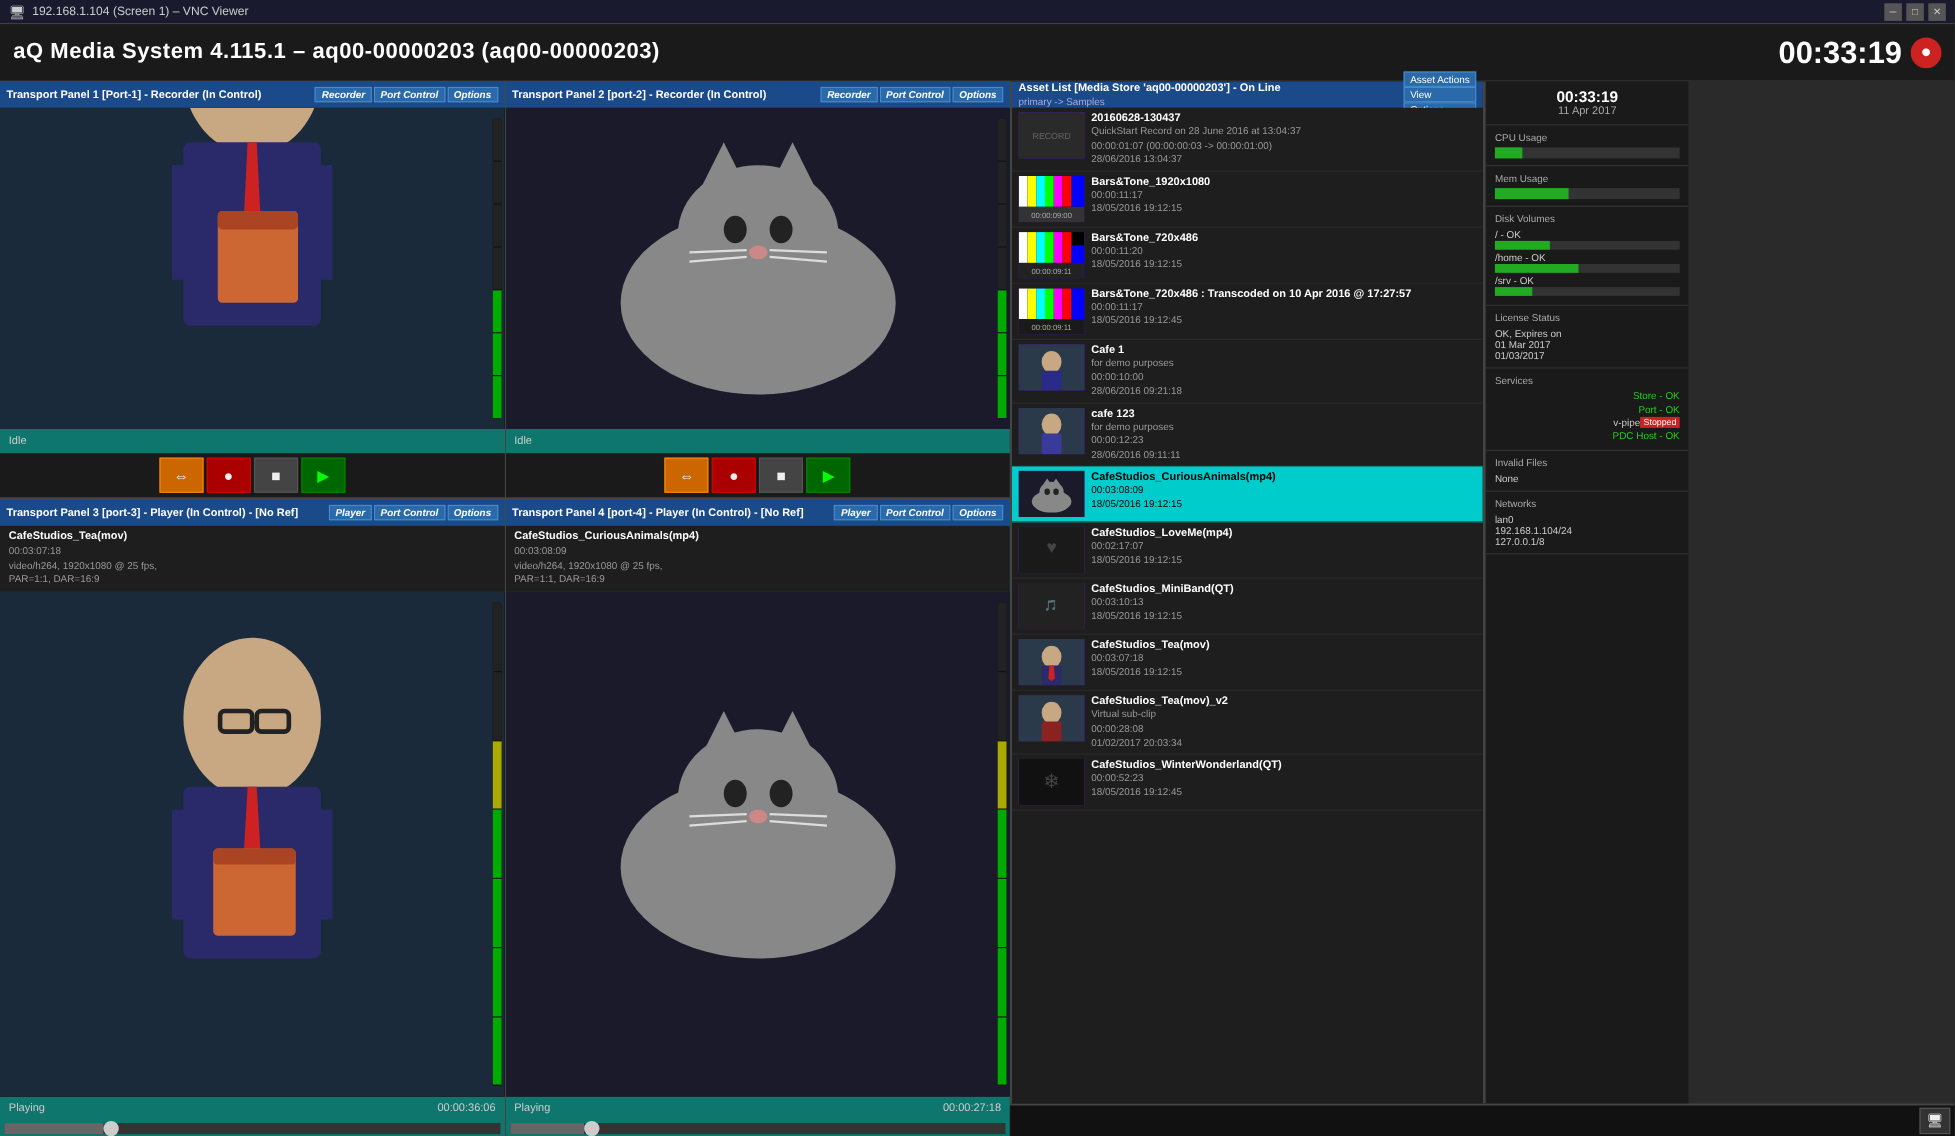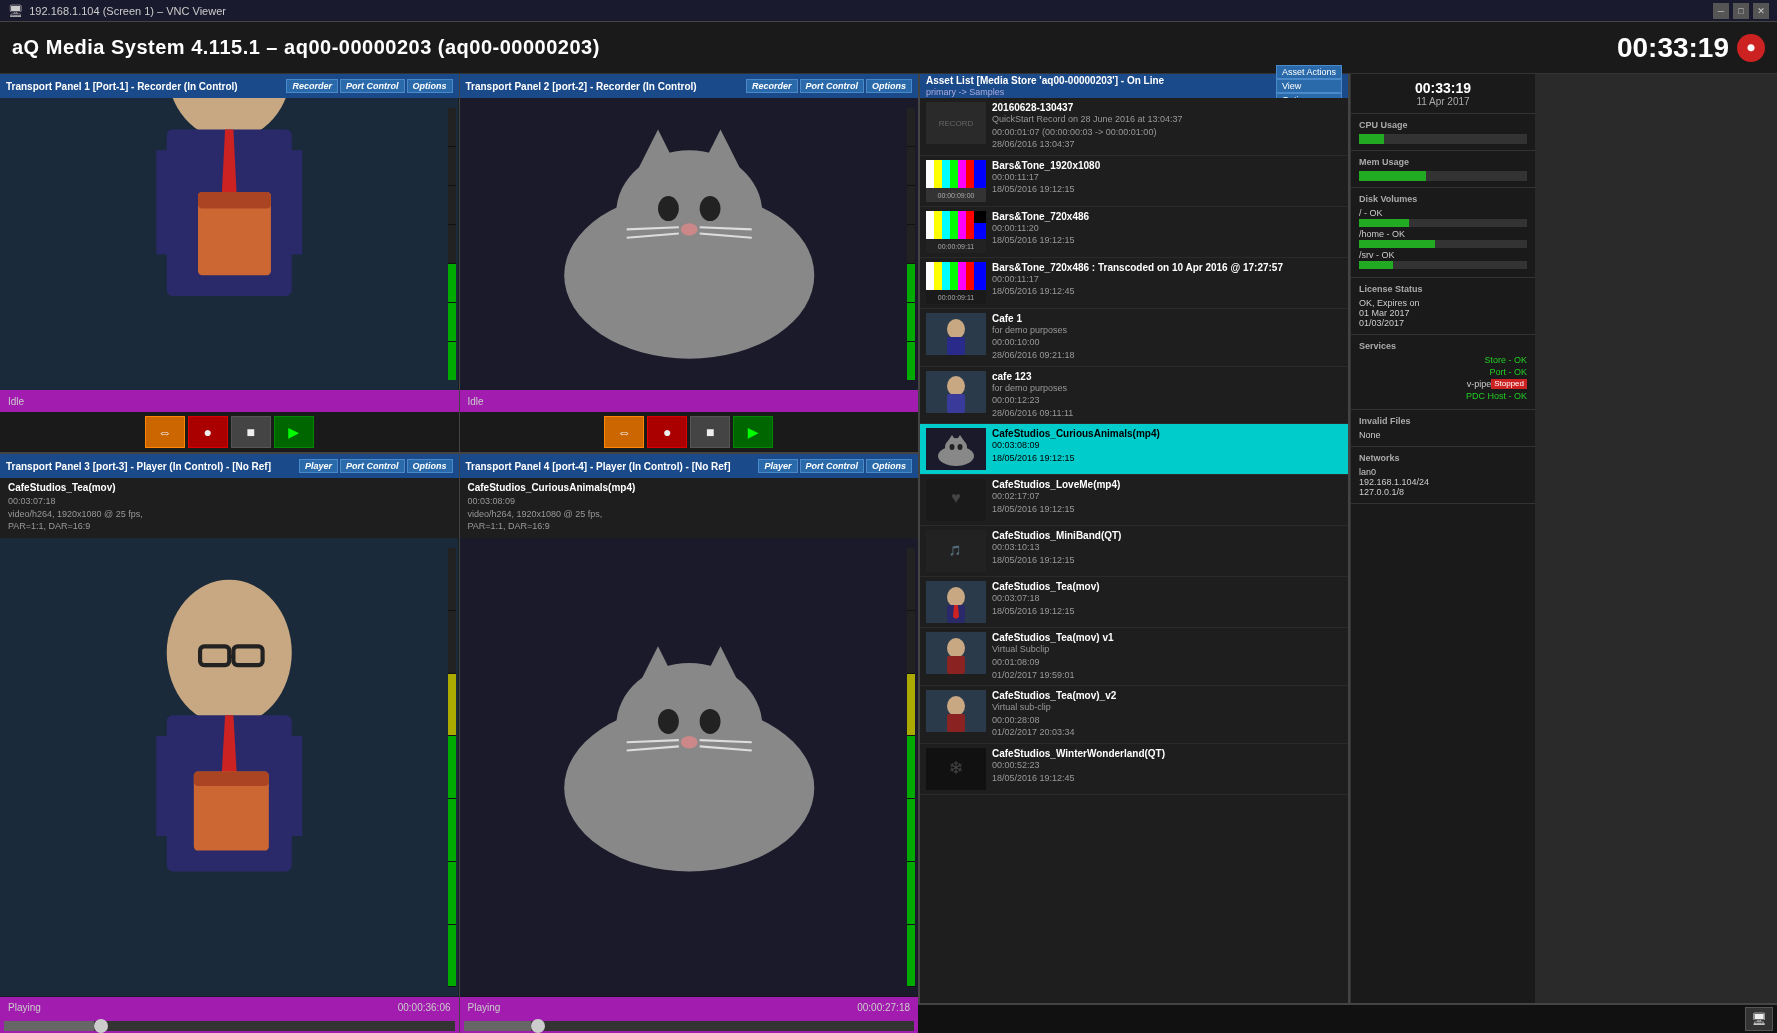--- a/index.html
+++ b/index.html
@@ -91,21 +91,21 @@
     
     #bottom-panels {
       display: flex;
       flex: 1;
     }
 
     .transport-panel {
       flex: 1;
       display: flex;
       flex-direction: column;
-      background: #a21caf;
+      background: #0f766e;
       border-right: 1px solid #444;
       position: relative;
     }
     .transport-panel:last-child { border-right: none; }
 
     .panel-header {
       height: 24px;
       background: #1a4a8a;
       display: flex;
       align-items: center;
@@ -272,21 +272,21 @@
     }
 
     .sidebar-section {
       border-bottom: 1px solid #333;
       padding: 6px 8px;
     }
     .sidebar-label {
       font-size: 9px;
       color: #aaa;
       margin-bottom: 4px;
-      font-weight: bold;
+      font-weight: normal;
     }
     .usage-bar {
       flex: 1;
       height: 10px;
       background: #333;
       position: relative;
     }
     .usage-fill {
       height: 100%;
       background: #22aa22;
@@ -798,35 +798,20 @@
             <polygon points="28,24 32,24 33,36 30,38 27,36" fill="#cc2222"></polygon>
           </svg>
         </div>
         <div class="asset-details">
           <div class="asset-name">CafeStudios_Tea(mov)</div>
           <div class="asset-meta">00:03:07:18</div>
           <div class="asset-meta">18/05/2016 19:12:15</div>
         </div>
       </div>
 
-      <div class="asset-item">
-        <div class="asset-thumb">
-          <svg width="60" height="42" viewBox="0 0 60 42">
-            <rect width="60" height="42" fill="#2a3a4a"></rect>
-            <ellipse cx="30" cy="16" rx="9" ry="10" fill="#c8a882"></ellipse>
-            <rect x="21" y="24" width="18" height="18" fill="#8a2222" rx="2"></rect>
-          </svg>
-        </div>
-        <div class="asset-details">
-          <div class="asset-name">CafeStudios_Tea(mov) v1</div>
-          <div class="asset-meta">Virtual Subclip</div>
-          <div class="asset-meta">00:01:08:09</div>
-          <div class="asset-meta">01/02/2017 19:59:01</div>
-        </div>
-      </div>
 
       <div class="asset-item">
         <div class="asset-thumb">
           <svg width="60" height="42" viewBox="0 0 60 42">
             <rect width="60" height="42" fill="#2a3a4a"></rect>
             <ellipse cx="30" cy="16" rx="9" ry="10" fill="#c8a882"></ellipse>
             <rect x="21" y="24" width="18" height="18" fill="#8a2222" rx="2"></rect>
           </svg>
         </div>
         <div class="asset-details">

